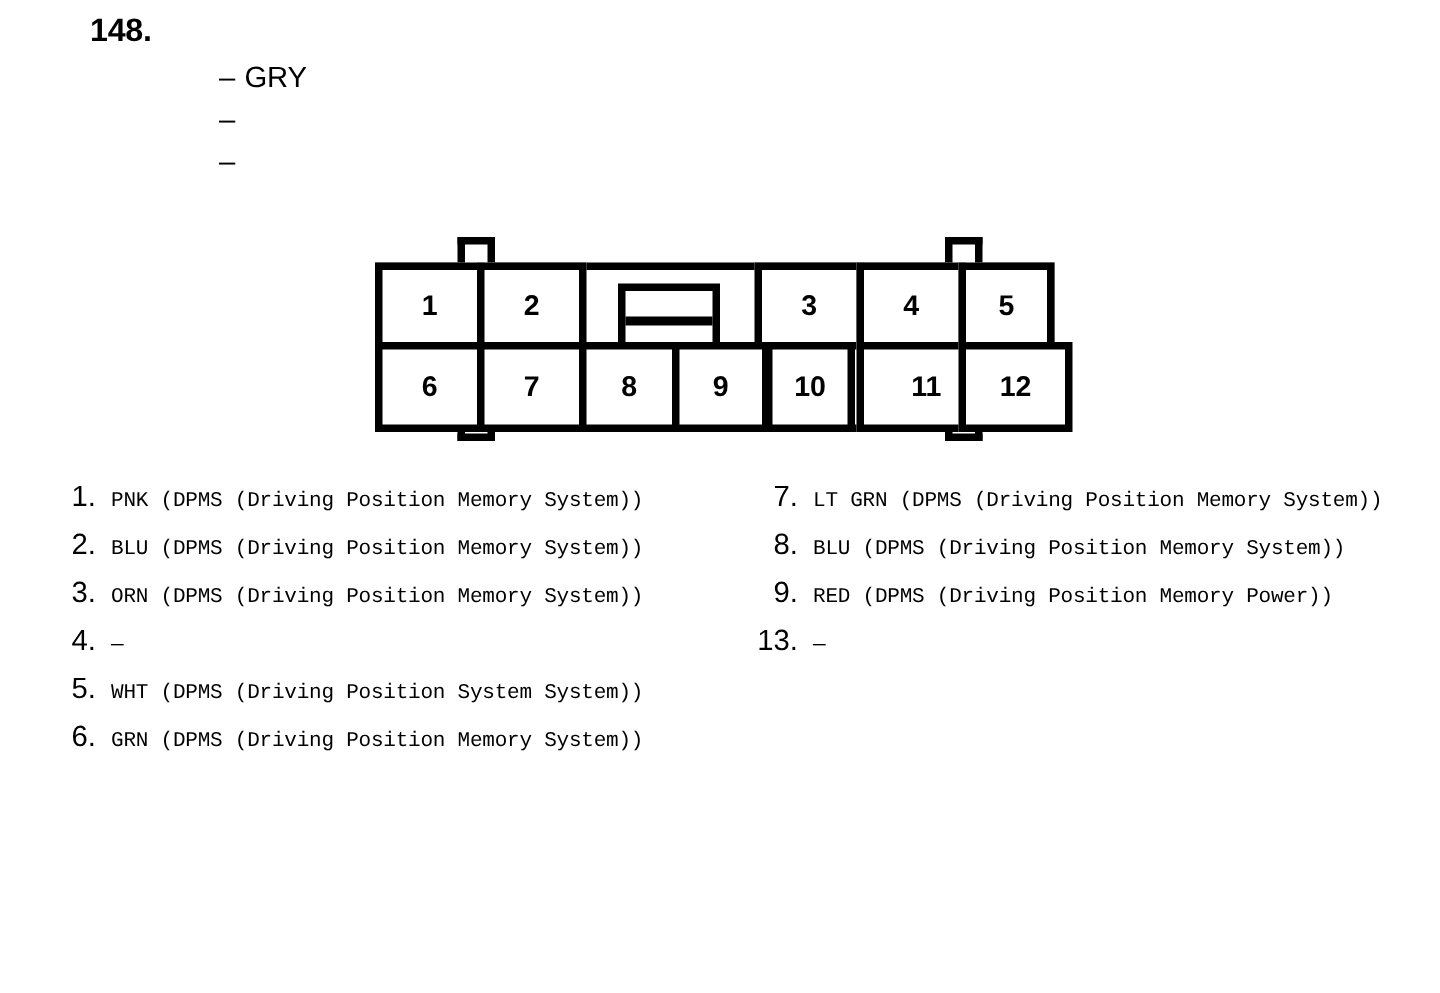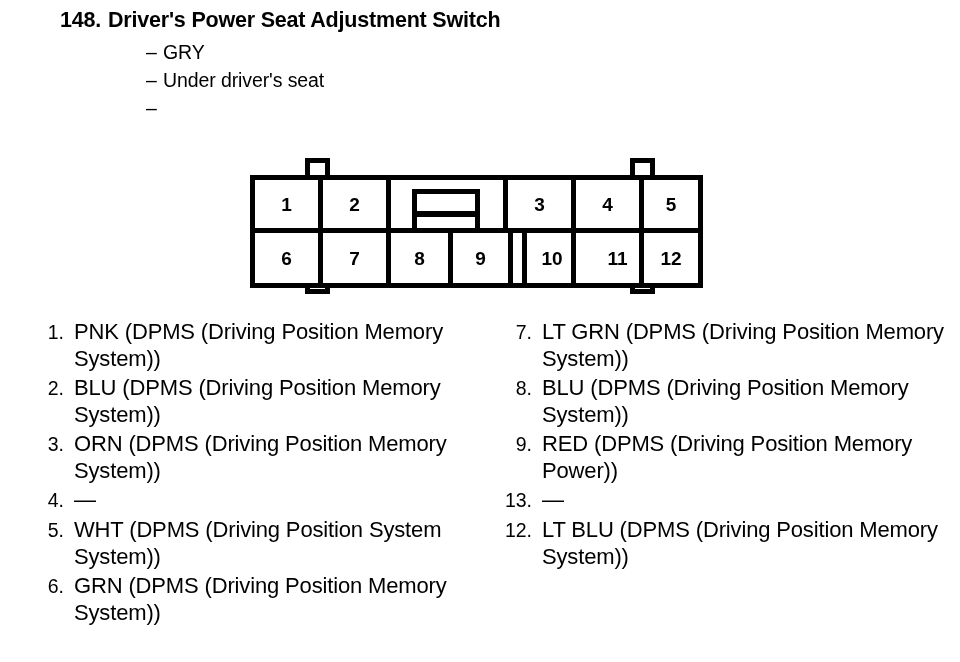--- a/index.html
+++ b/index.html
@@ -155,44 +155,43 @@
     width: 44px;
     text-align: right;
     padding-right: 10px;
     box-sizing: border-box;
     font-size: 19.5px;
     line-height: 27px;
     white-space: nowrap;
   }
   .item-text {
     flex: 1 1 auto;
-    font-size: 22px;
+    font-size: 14px;
     line-height: 27px;
     letter-spacing: -0.15px;
+    font-family: Liberation Mono, monospace;
   }
   .item-text.dash {
     letter-spacing: 0;
   }
 </style>
 </head>
 <body>
 
 <div class="header">
   <div class="title-row">
     <span class="title-num">148.</span>
-    <span class="title-text">Driver's Power Seat Adjustment Switch</span>
   </div>
   <div class="sub-list">
     <div class="sub-item">
       <span class="sub-dash">–</span>
       <span>GRY</span>
     </div>
     <div class="sub-item">
       <span class="sub-dash">–</span>
-      <span>Under driver's seat</span>
     </div>
     <div class="sub-item">
       <span class="sub-dash">–</span>
     </div>
   </div>
 </div>
 
 <div class="connector">
 
   <div class="conn-body"></div>
@@ -212,23 +211,23 @@
 
   <div class="key-slot">
     <div class="key-slot-divider"></div>
   </div>
 
   <div class="bottom-row">
     <div class="cell" style="left:0px;   width:73px;">6</div>
     <div class="cell" style="left:68px;  width:73px;">7</div>
     <div class="cell" style="left:136px; width:67px;">8</div>
     <div class="cell" style="left:198px; width:65px;">9</div>
-    <div class="cell" style="left:272px; width:60px;text-align:right;">10</div>
+    <div class="cell" style="left:260px; width:60px;text-align:right;">10</div>
     <div class="cell" style="left:321px; width:93px;">11</div>
-    <div class="cell" style="left:389px; width:64px;">12</div>
+    <div class="cell" style="left:389px; width:76px;">12</div>
   </div>
 </div>
 
 <div class="legend">
 
   <div class="legend-col col-left">
     <div class="legend-item">
       <span class="item-num">1.</span>
       <span class="item-text">PNK (DPMS (Driving Position Memory System))</span>
     </div>
@@ -264,19 +263,15 @@
       <span class="item-text">BLU (DPMS (Driving Position Memory System))</span>
     </div>
     <div class="legend-item">
       <span class="item-num">9.</span>
       <span class="item-text">RED (DPMS (Driving Position Memory Power))</span>
     </div>
     <div class="legend-item">
       <span class="item-num">13.</span>
       <span class="item-text dash">—</span>
     </div>
-    <div class="legend-item">
-      <span class="item-num">12.</span>
-      <span class="item-text">LT BLU (DPMS (Driving Position Memory System))</span>
-    </div>
   </div>
 
 </div>
 
 </body></html>

